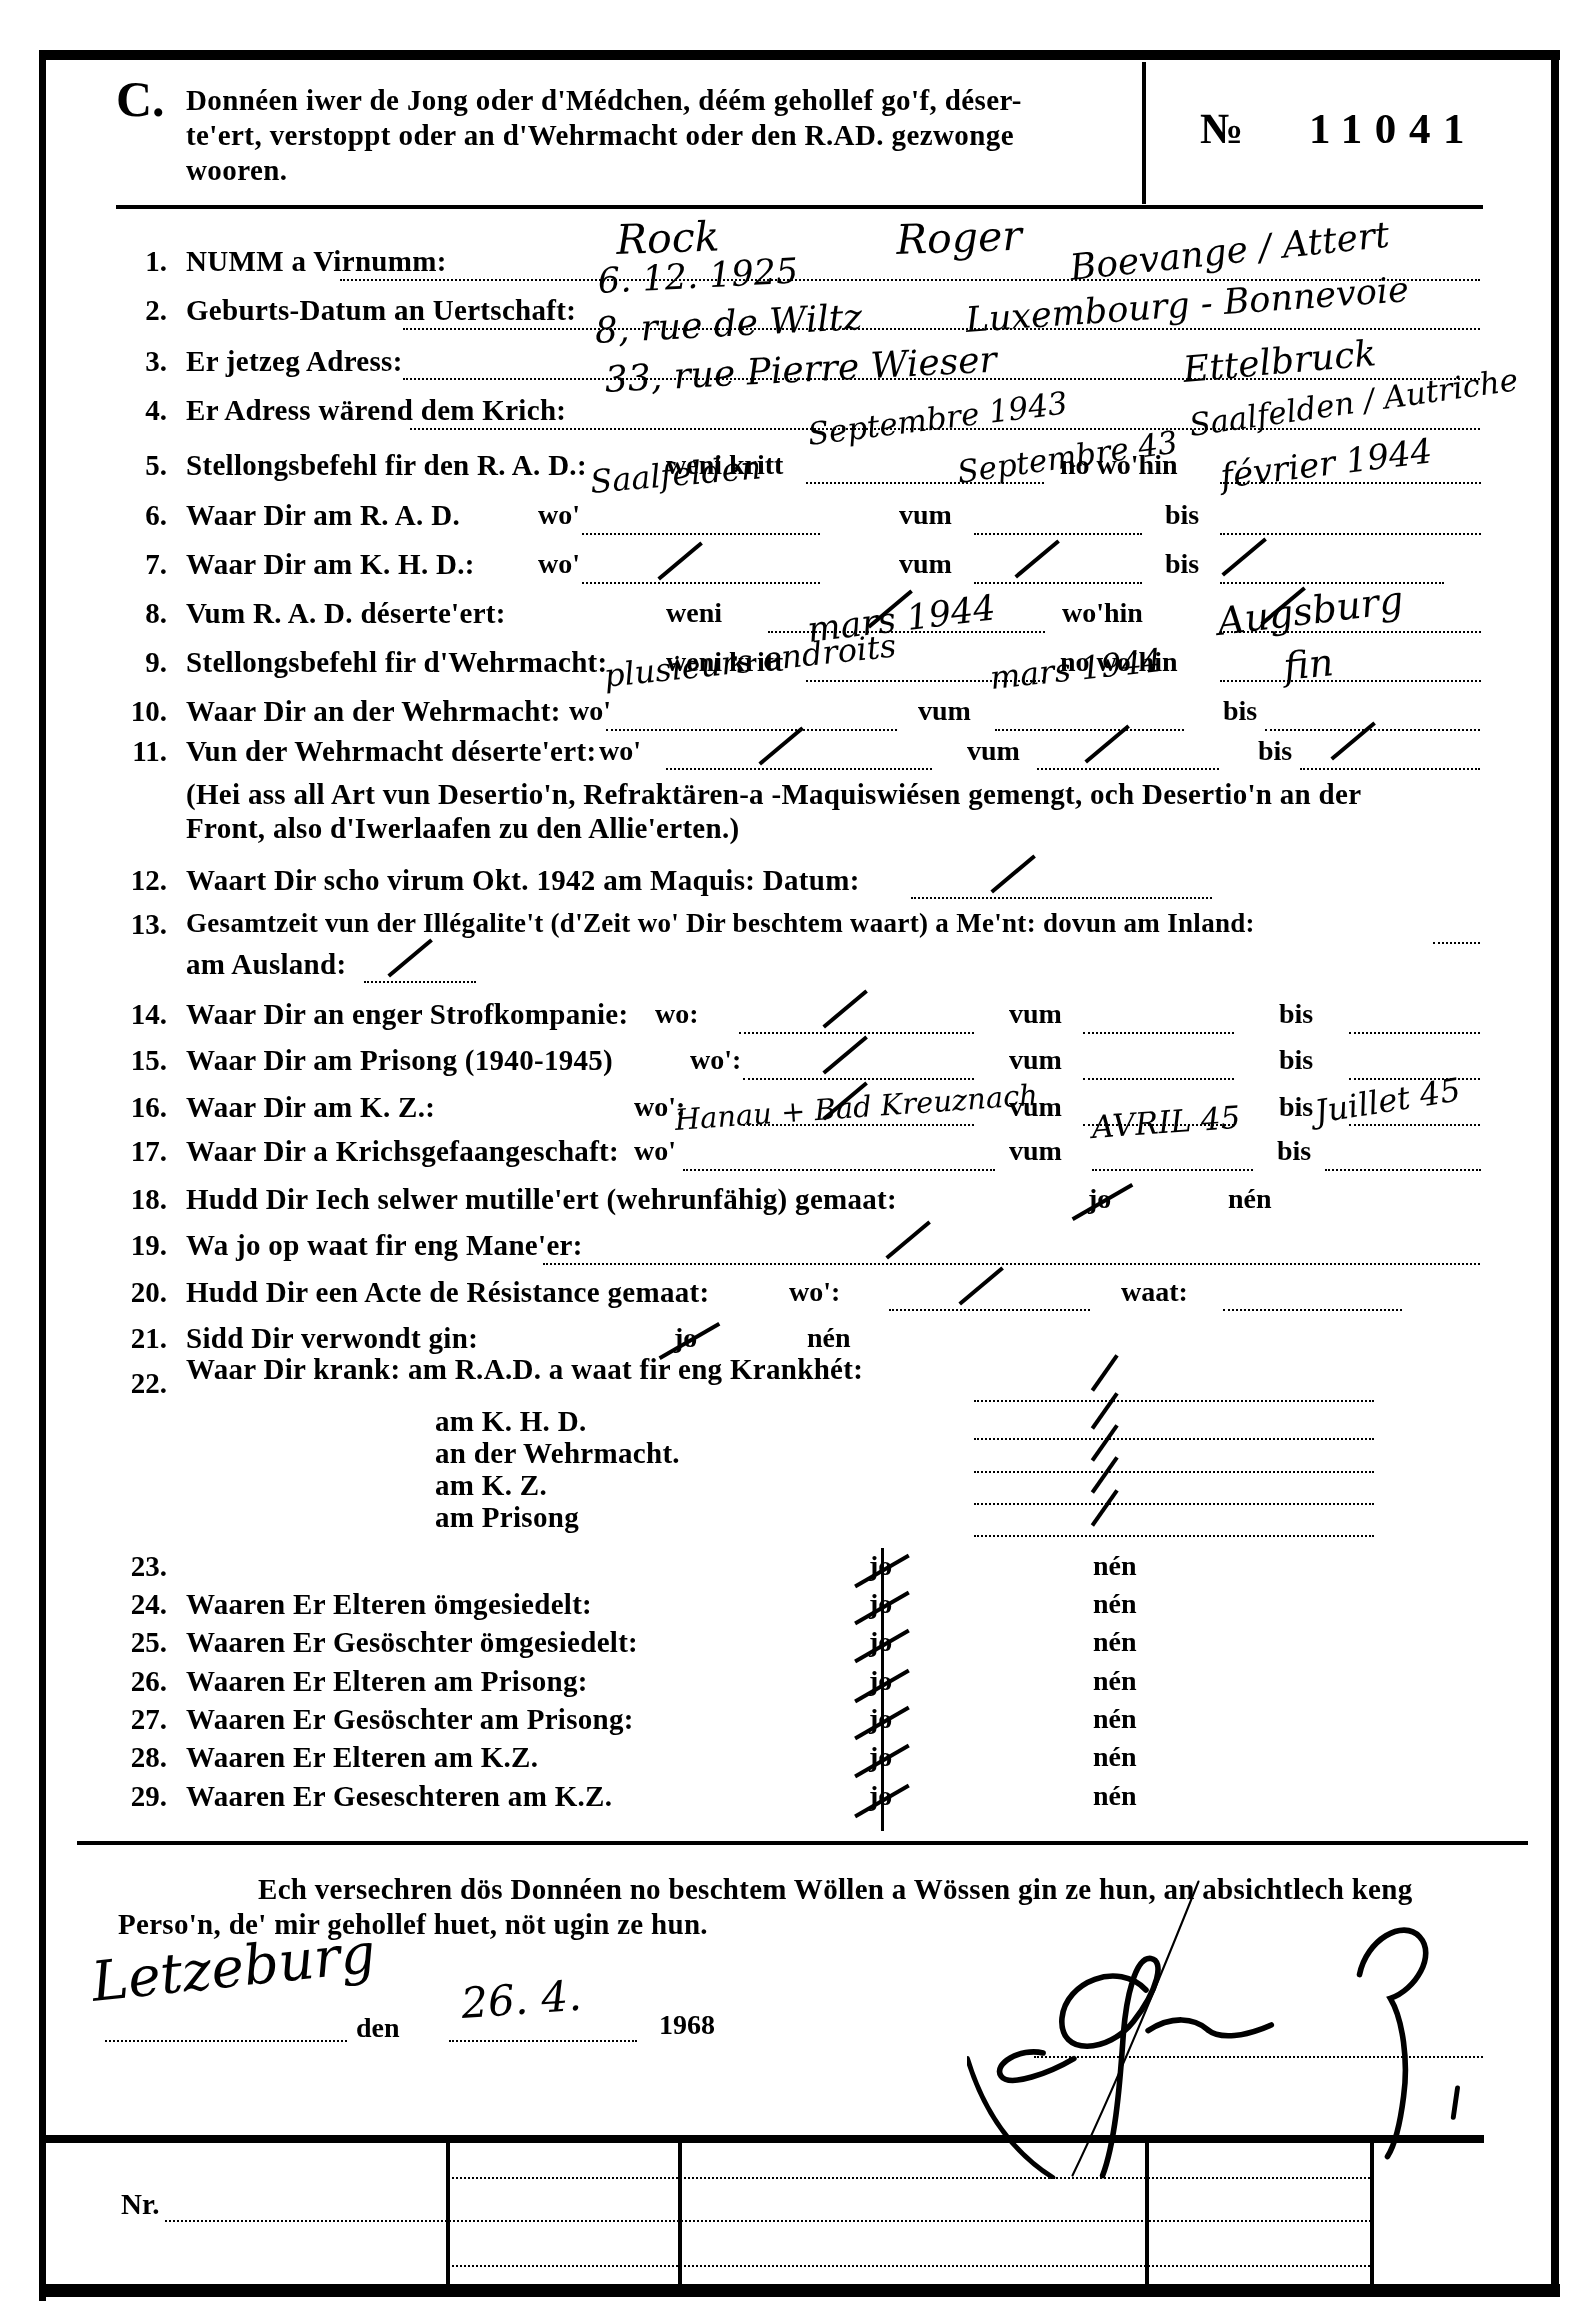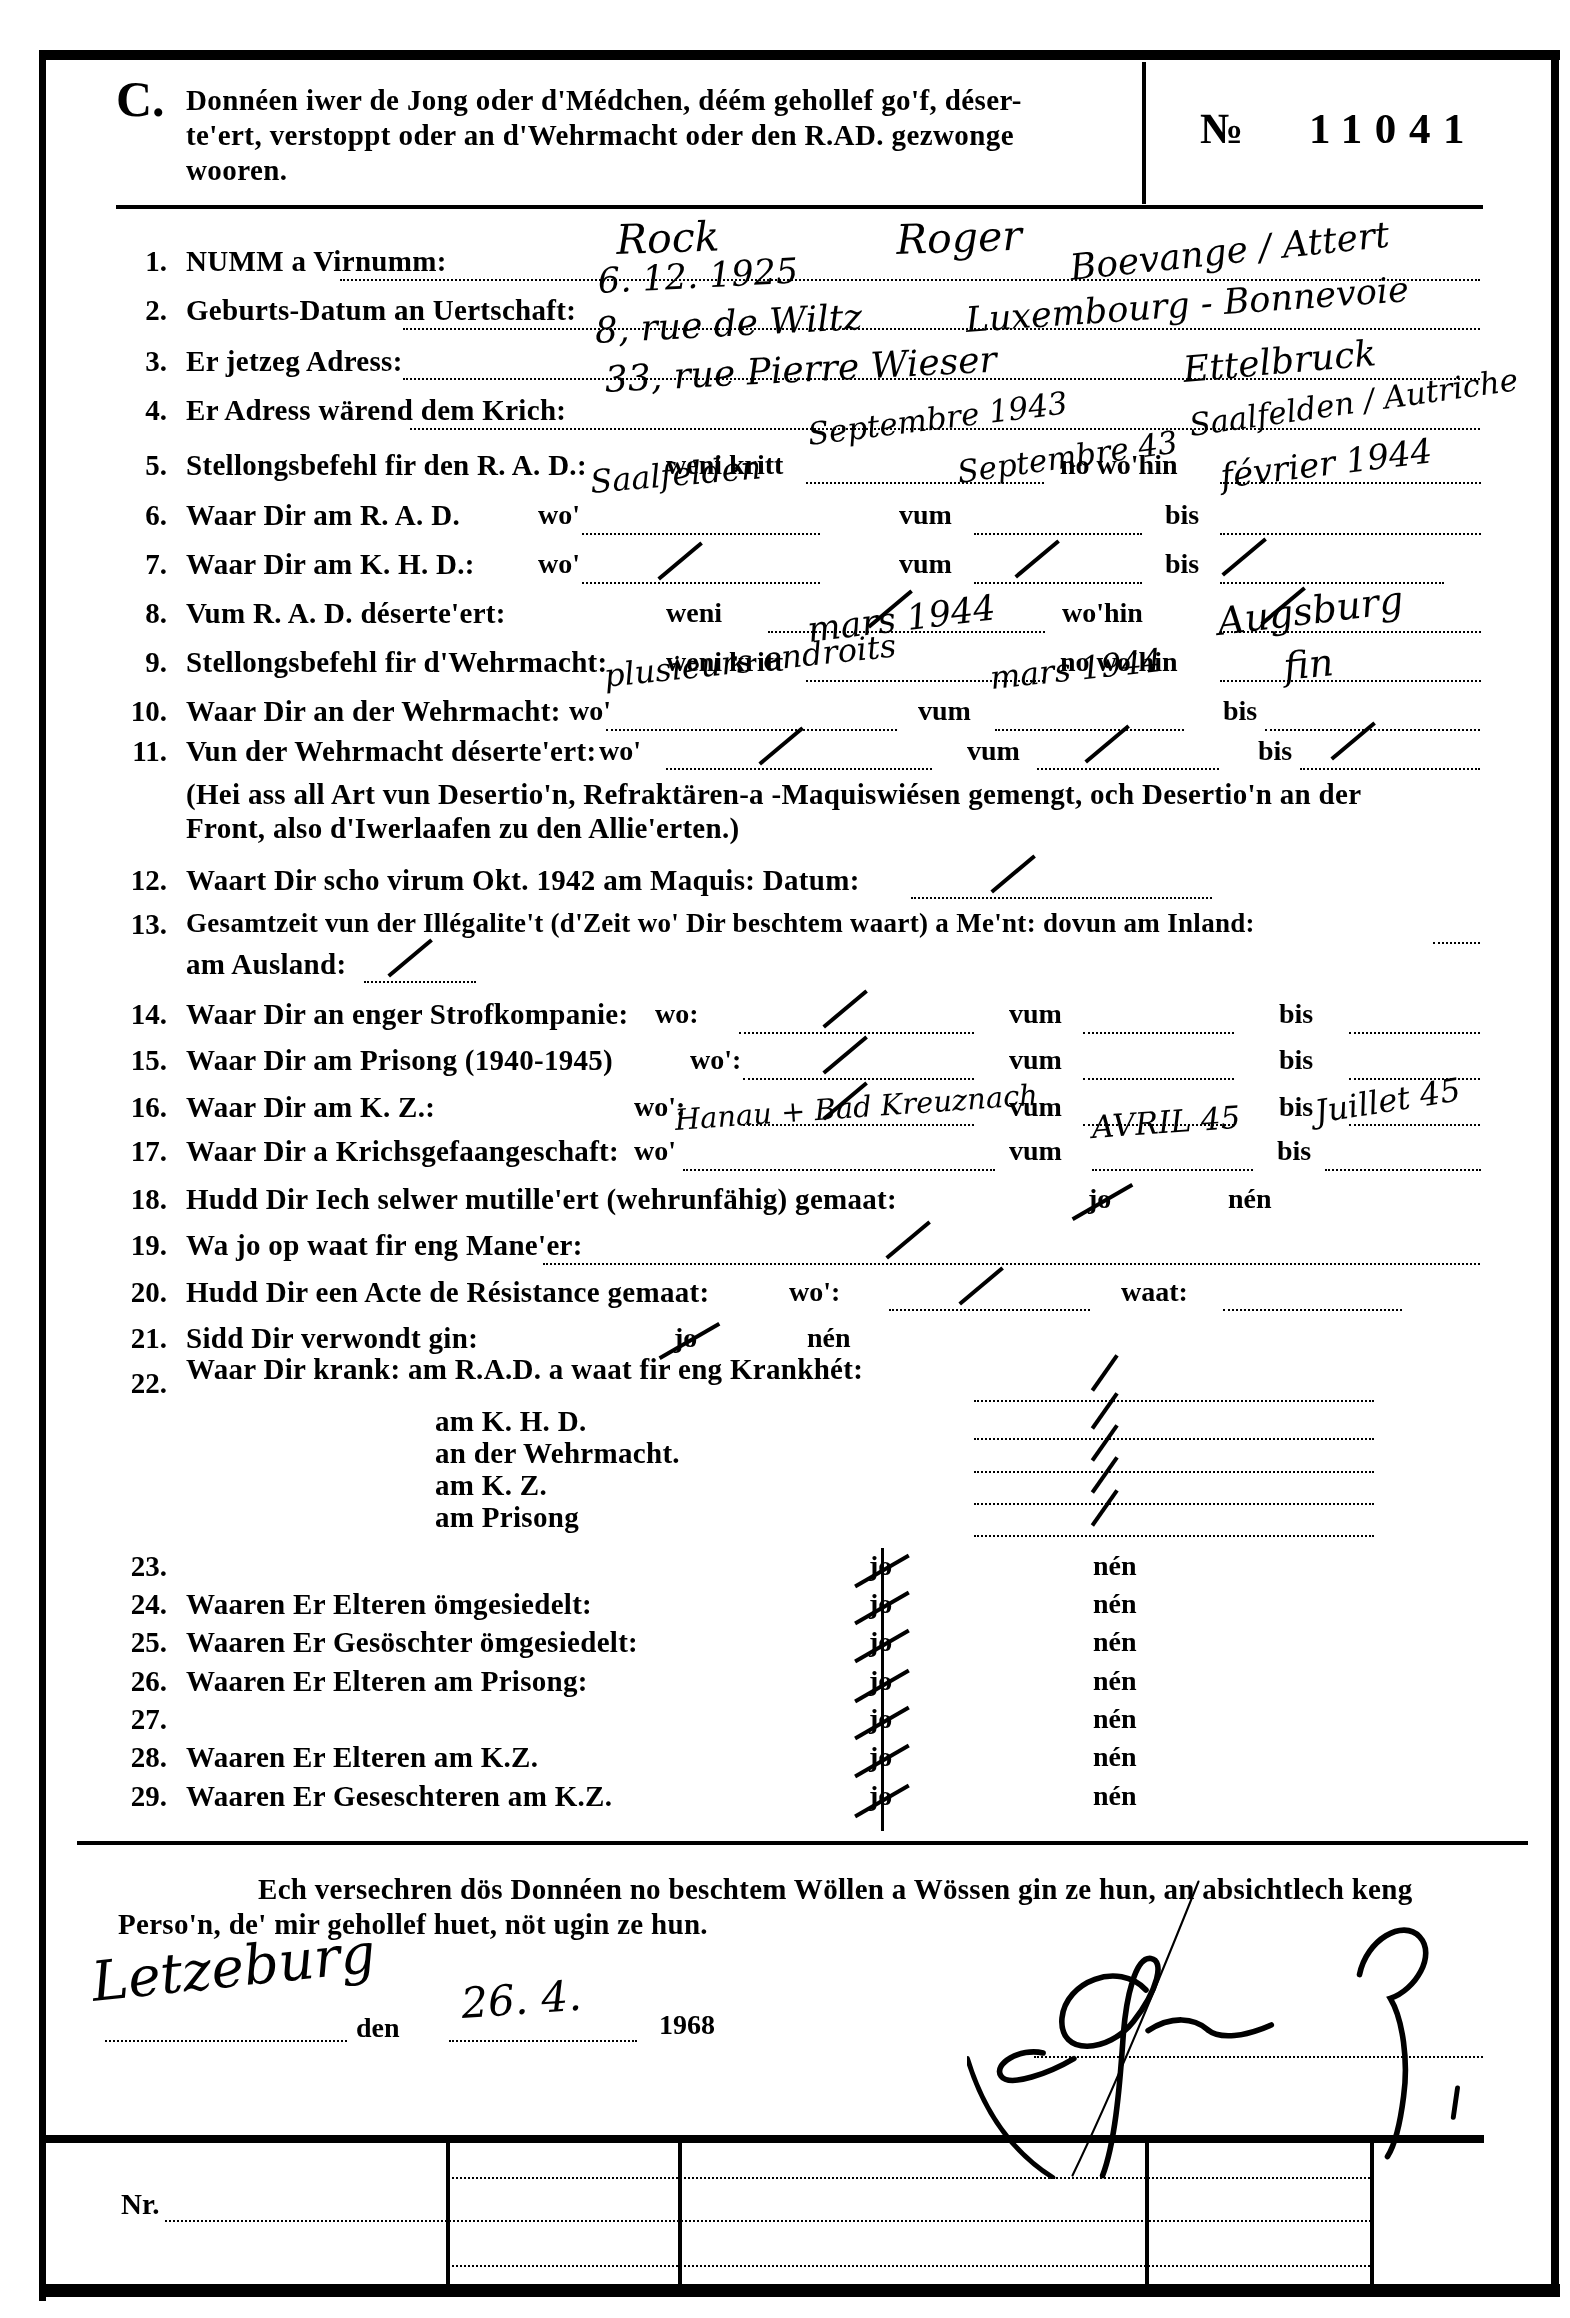--- a/index.html
+++ b/index.html
@@ -254,20 +254,21 @@
   <div class="st" style="left:851px;top:1644px;width:62px"></div>
   <span class="fw" style="left:1093px;top:1626px">nén</span>
 
   <span class="no" style="left:112px;top:1665px">26.</span>
   <span class="lbl" style="left:186px;top:1665px">Waaren Er Elteren am Prisong:</span>
   <span class="fw" style="left:869px;top:1665px">jo</span>
   <div class="st" style="left:851px;top:1684px;width:62px"></div>
   <span class="fw" style="left:1093px;top:1665px">nén</span>
 
   <span class="no" style="left:112px;top:1703px">27.</span>
+  <span class="lbl" style="left:186px;top:1703px">Waaren Er Gesöschter am Prisong:</span>
   <span class="fw" style="left:869px;top:1703px">jo</span>
   <div class="st" style="left:851px;top:1721px;width:62px"></div>
   <span class="fw" style="left:1093px;top:1703px">nén</span>
 
   <span class="no" style="left:112px;top:1741px">28.</span>
   <span class="lbl" style="left:186px;top:1741px">Waaren Er Elteren am K.Z.</span>
   <span class="fw" style="left:869px;top:1741px">jo</span>
   <div class="st" style="left:851px;top:1759px;width:62px"></div>
   <span class="fw" style="left:1093px;top:1741px">nén</span>
 

